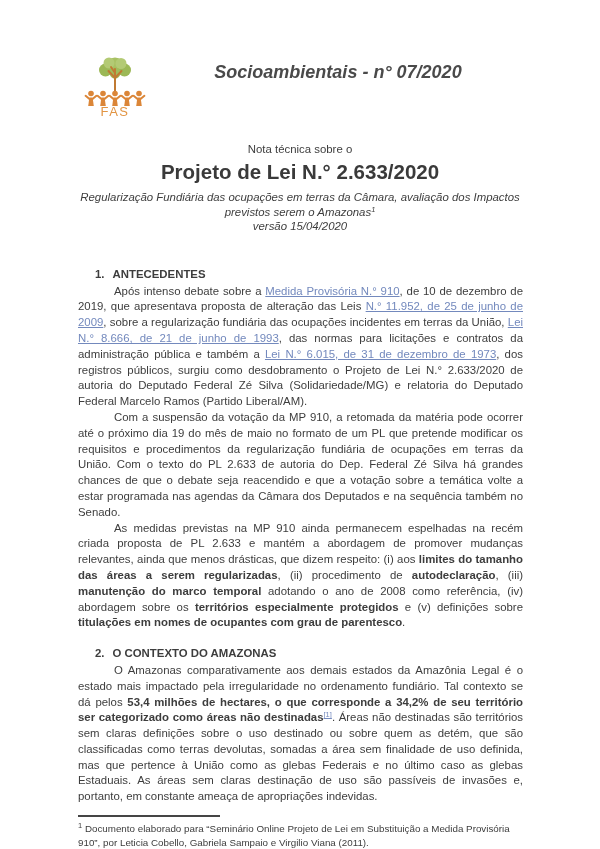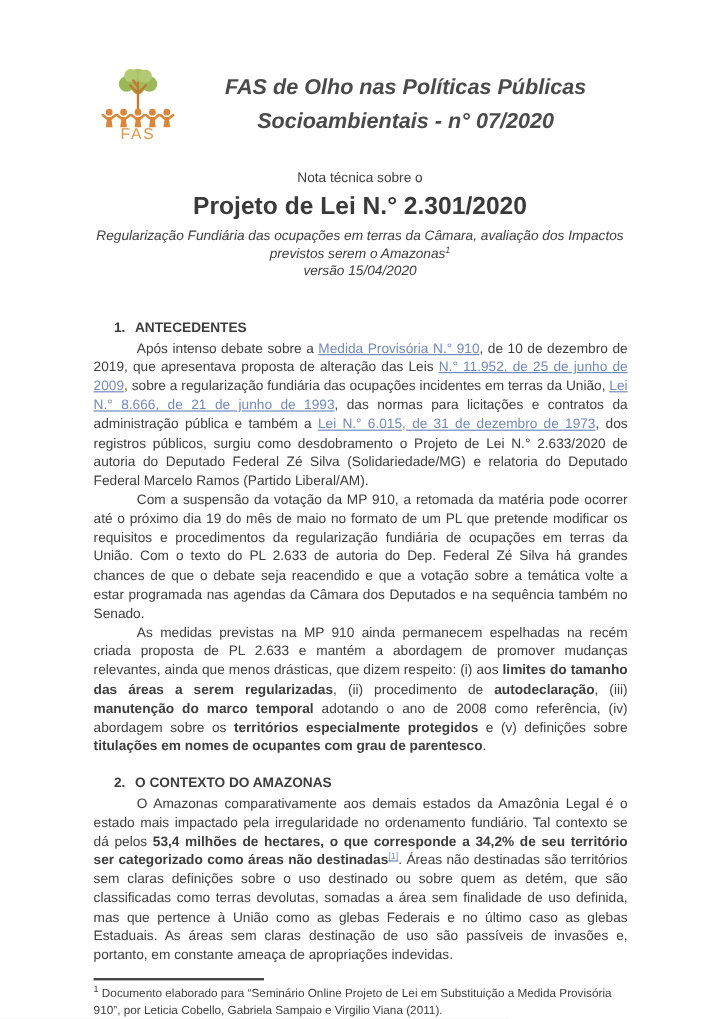--- a/index.html
+++ b/index.html
@@ -77,28 +77,27 @@
           <g>
             <circle cx="55" cy="39.5" r="2.8"></circle>
             <path d="M52.2 52 L57.8 52 L56.6 43.5 L53.4 43.5 Z"></path>
             <path d="M53.5 45 L49.6 41.8 M56.5 45 L60.4 41.8" stroke="#db8638" stroke-width="2" stroke-linecap="round" fill="none"></path>
           </g>
         </g>
         <text x="31" y="62" text-anchor="middle" font-size="13" letter-spacing="1.5" fill="#e29544" font-family="Liberation Sans, sans-serif">FAS</text>
       </svg>
     </div>
     <div class="header-title">
-      <div>FAS de Olho nas Políticas Públicas</div>
       <div>Socioambientais - n° 07/2020</div>
     </div>
   </div>
 
   <div class="title-block">
     <div class="kicker">Nota técnica sobre o</div>
-    <div class="doc-title">Projeto de Lei N.° 2.301/2020</div>
+    <div class="doc-title">Projeto de Lei N.° 2.633/2020</div>
     <div class="subtitle">
       <div>Regularização Fundiária das ocupações em terras da Câmara, avaliação dos Impactos</div>
       <div><span>previstos serem o Amazonas</span><span class="run-sup">1</span></div>
     </div>
     <div class="version">versão 15/04/2020</div>
   </div>
 
   <div class="content">
 
     <div class="section-heading">

